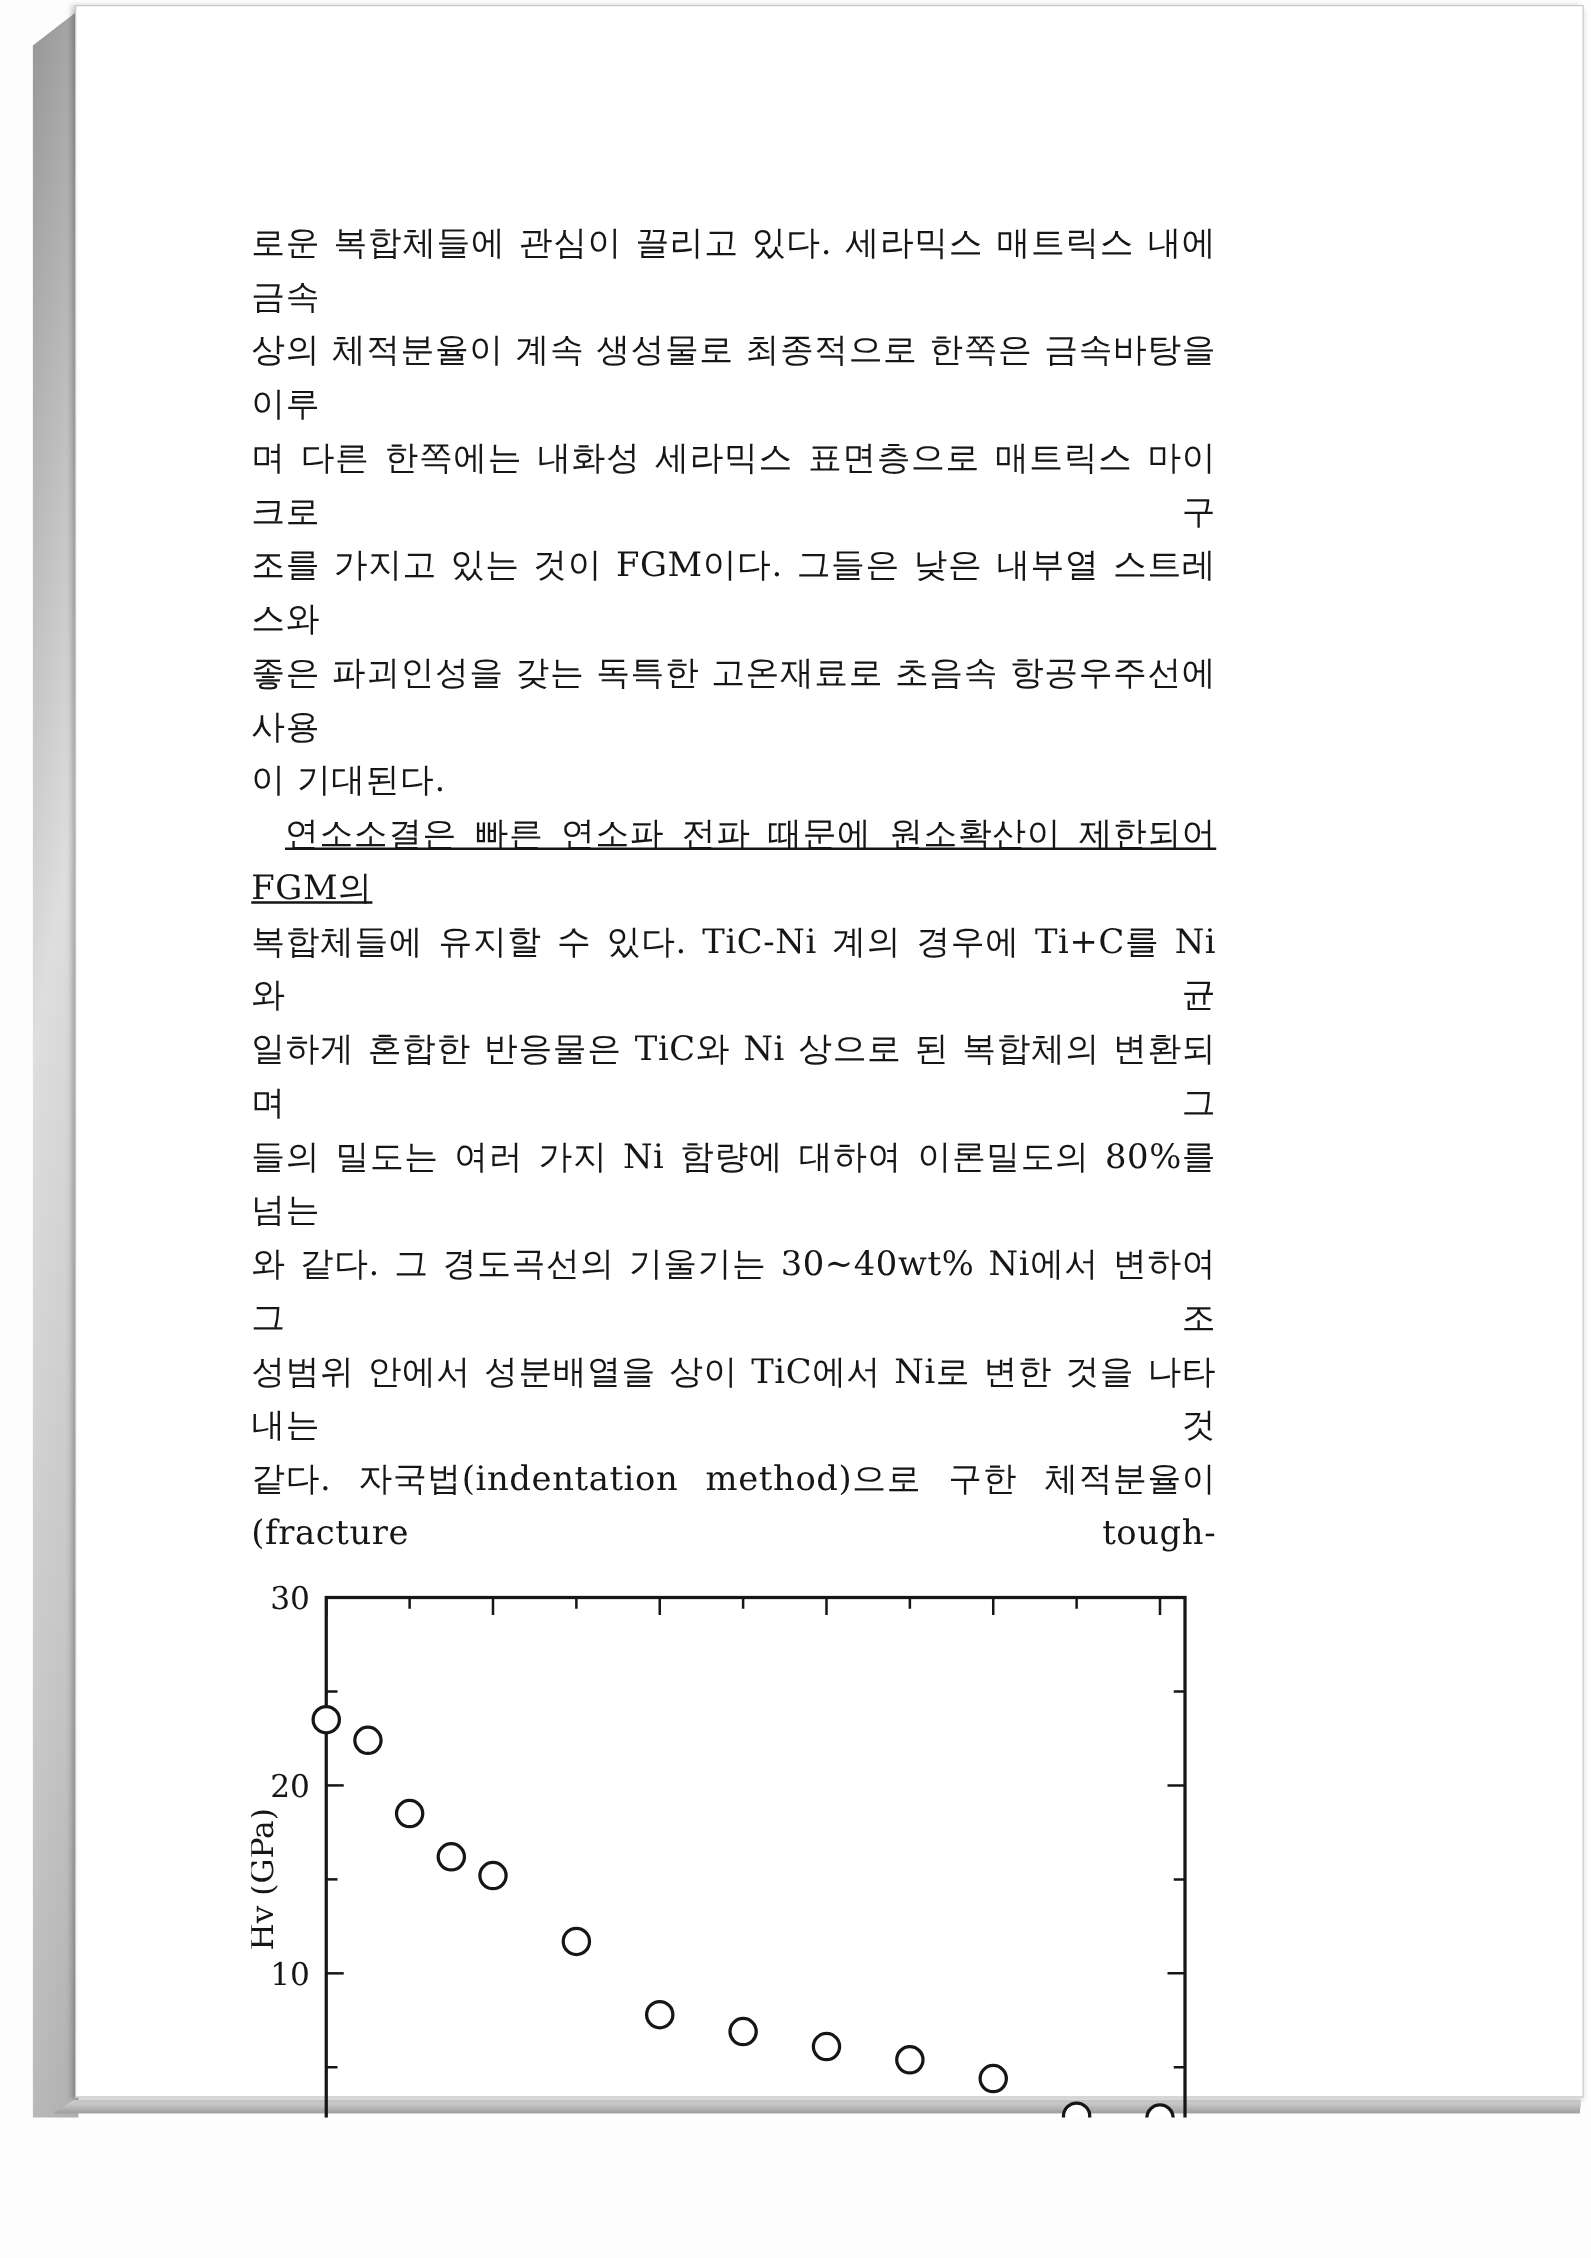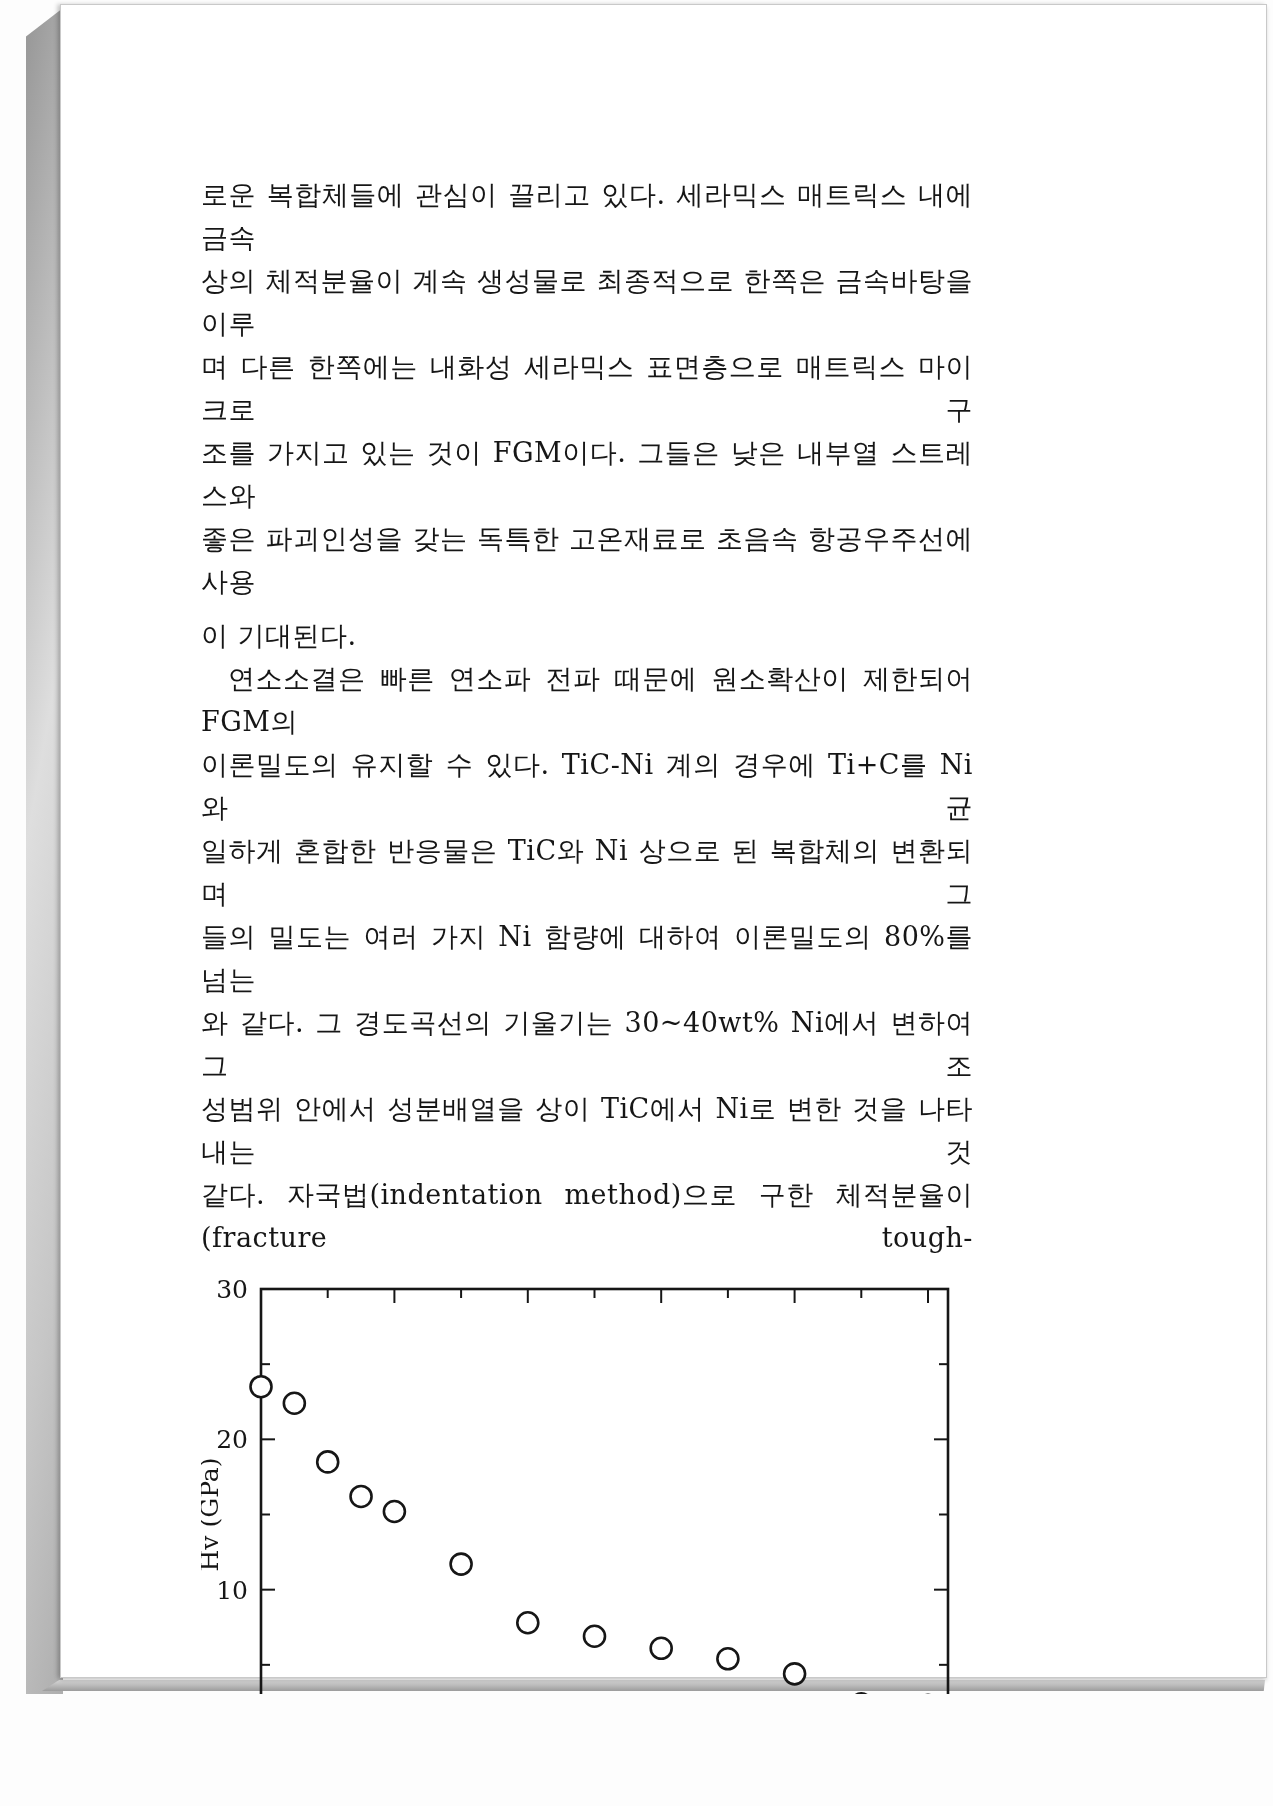--- a/index.html
+++ b/index.html
@@ -51,22 +51,22 @@
     padding: 168px 0 0 140px;
     width: 772px;
   }
   .text-line {
     font-size: 27px;
     line-height: 43px;
     letter-spacing: 0.5px;
     text-align: justify;
     text-align-last: justify;
   }
-  .text-line.indent { text-indent: 27px; }
-  .text-line.short { text-align-last: left; margin-top: 11px; }
+  .text-line.indent { text-indent: 27px; text-decoration: underline; }
+  .text-line.short { text-align-last: left; }
   figure.chart {
     margin: 18px 0 0 140px;
     padding: 0;
     width: 760px;
   }
   #chart-svg { display: block; }
   #chart-svg text {
     font-family: "DejaVu Serif", "Liberation Serif", serif;
     fill: #161616;
   }
@@ -81,21 +81,21 @@
   <div class="page">
 
     <div class="text-block" id="text-block">
         <div class="text-line">로운 복합체들에 관심이 끌리고 있다.  세라믹스 매트릭스 내에 금속</div>
         <div class="text-line">상의 체적분율이 계속 생성물로 최종적으로 한쪽은 금속바탕을 이루</div>
         <div class="text-line">며 다른 한쪽에는 내화성 세라믹스 표면층으로 매트릭스 마이크로 구</div>
         <div class="text-line">조를 가지고 있는 것이 FGM이다.  그들은 낮은 내부열 스트레스와</div>
         <div class="text-line">좋은 파괴인성을 갖는 독특한 고온재료로 초음속 항공우주선에 사용</div>
         <div class="text-line short">이 기대된다.</div>
         <div class="text-line indent">연소소결은 빠른 연소파 전파 때문에 원소확산이 제한되어 FGM의</div>
-        <div class="text-line">이론밀도의 유지할 수 있다.  TiC-Ni 계의 경우에 Ti+C를 Ni와 균</div>
+        <div class="text-line">복합체들에 유지할 수 있다.  TiC-Ni 계의 경우에 Ti+C를 Ni와 균</div>
         <div class="text-line">일하게 혼합한 반응물은 TiC와 Ni 상으로 된 복합체의 변환되며 그</div>
         <div class="text-line">들의 밀도는 여러 가지 Ni 함량에 대하여 이론밀도의 80%를 넘는</div>
         <div class="text-line">와 같다.  그 경도곡선의 기울기는 30~40wt% Ni에서 변하여 그 조</div>
         <div class="text-line">성범위 안에서 성분배열을 상이 TiC에서 Ni로 변한 것을 나타내는 것</div>
         <div class="text-line">같다.  자국법(indentation method)으로 구한 체적분율이(fracture tough-</div>
       </div>
 
     <figure class="chart">
       <svg id="chart-svg" xmlns="http://www.w3.org/2000/svg" viewBox="0 0 760 545" width="760" height="545">
           <rect x="60" y="12" width="687" height="451" fill="none" stroke="#161616" stroke-width="2.6"></rect>

